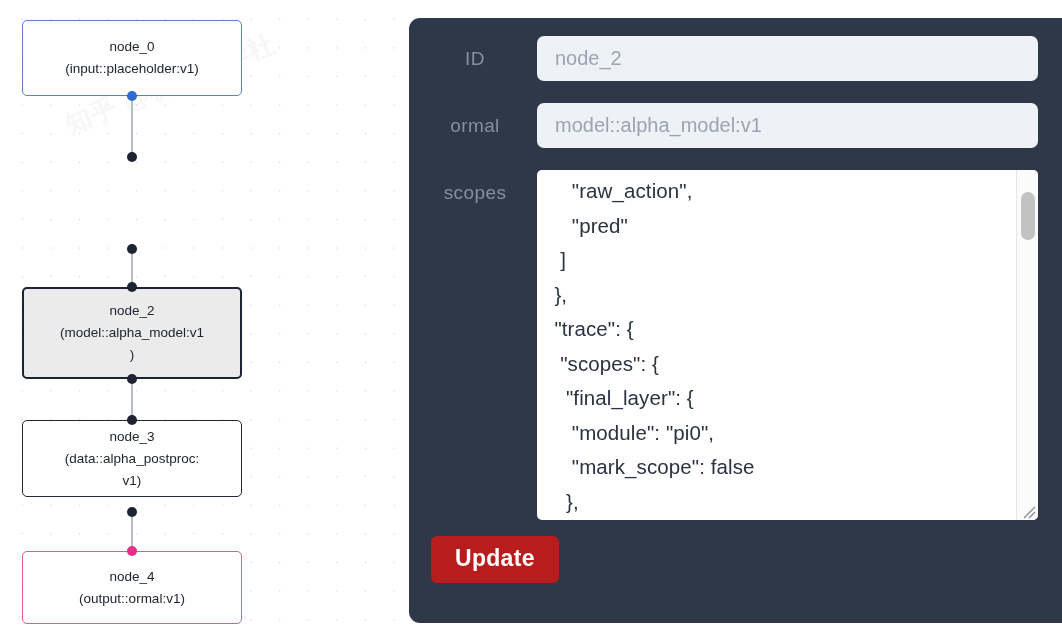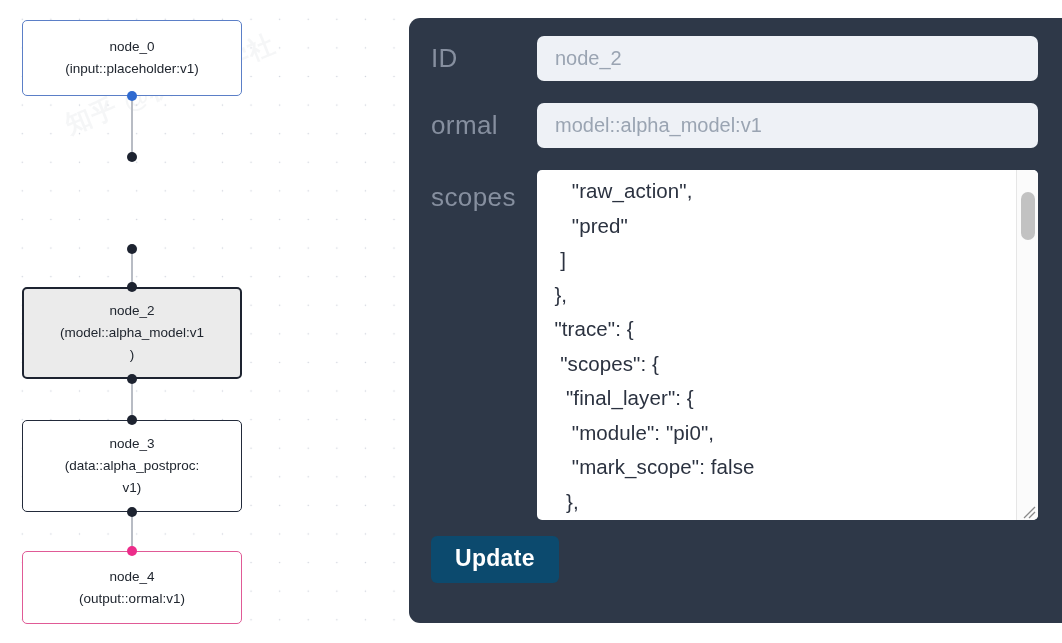--- a/index.html
+++ b/index.html
@@ -121,24 +121,24 @@
   }
   .field-row {
     display: flex;
     align-items: center;
     padding: 0 36px 0 22px;
     margin-bottom: 22px;
   }
   .field-label {
     width: 106px;
     flex: 0 0 106px;
-    text-align: left;
+    text-align: center;
     padding-right: 18px;
     color: #868f9f;
-    font-size: 26px;
+    font-size: 19px;
     letter-spacing: 0.4px;
   }
   .field-input {
     flex: 1;
     height: 45px;
     background: #eef1f6;
     border: none;
     border-radius: 7px;
     color: #9aa4b2;
     font-size: 20px;
@@ -186,21 +186,21 @@
   }
   .resize-grip {
     position: absolute;
     right: 2px; bottom: 1px;
     width: 16px; height: 16px;
     z-index: 3;
   }
 
   #update-button {
     margin-left: 22px;
-    background: #0c4a6e;
+    background: #b91c1c;
     color: #ffffff;
     border: none;
     border-radius: 6px;
     font-size: 23px;
     font-weight: 700;
     padding: 9px 24px 11px 24px;
     font-family: "Liberation Sans", sans-serif;
     cursor: pointer;
     letter-spacing: 0.3px;
   }
@@ -228,21 +228,21 @@
 (input::placeholder:v1)</span>
     </div>
 
 
     <div class="node is-selected" style="top:287px; height:92px;">
       <span class="nlabel">node_2
 (model::alpha_model:v1
 )</span>
     </div>
 
-    <div class="node" style="top:420px; height:92px;">
+    <div class="node" style="top:420px; height:77px;">
       <span class="nlabel">node_3
 (data::alpha_postproc:
 v1)</span>
     </div>
 
     <div class="node is-output" style="top:551px; height:73px;">
       <span class="nlabel">node_4
 (output::ormal:v1)</span>
     </div>
 

